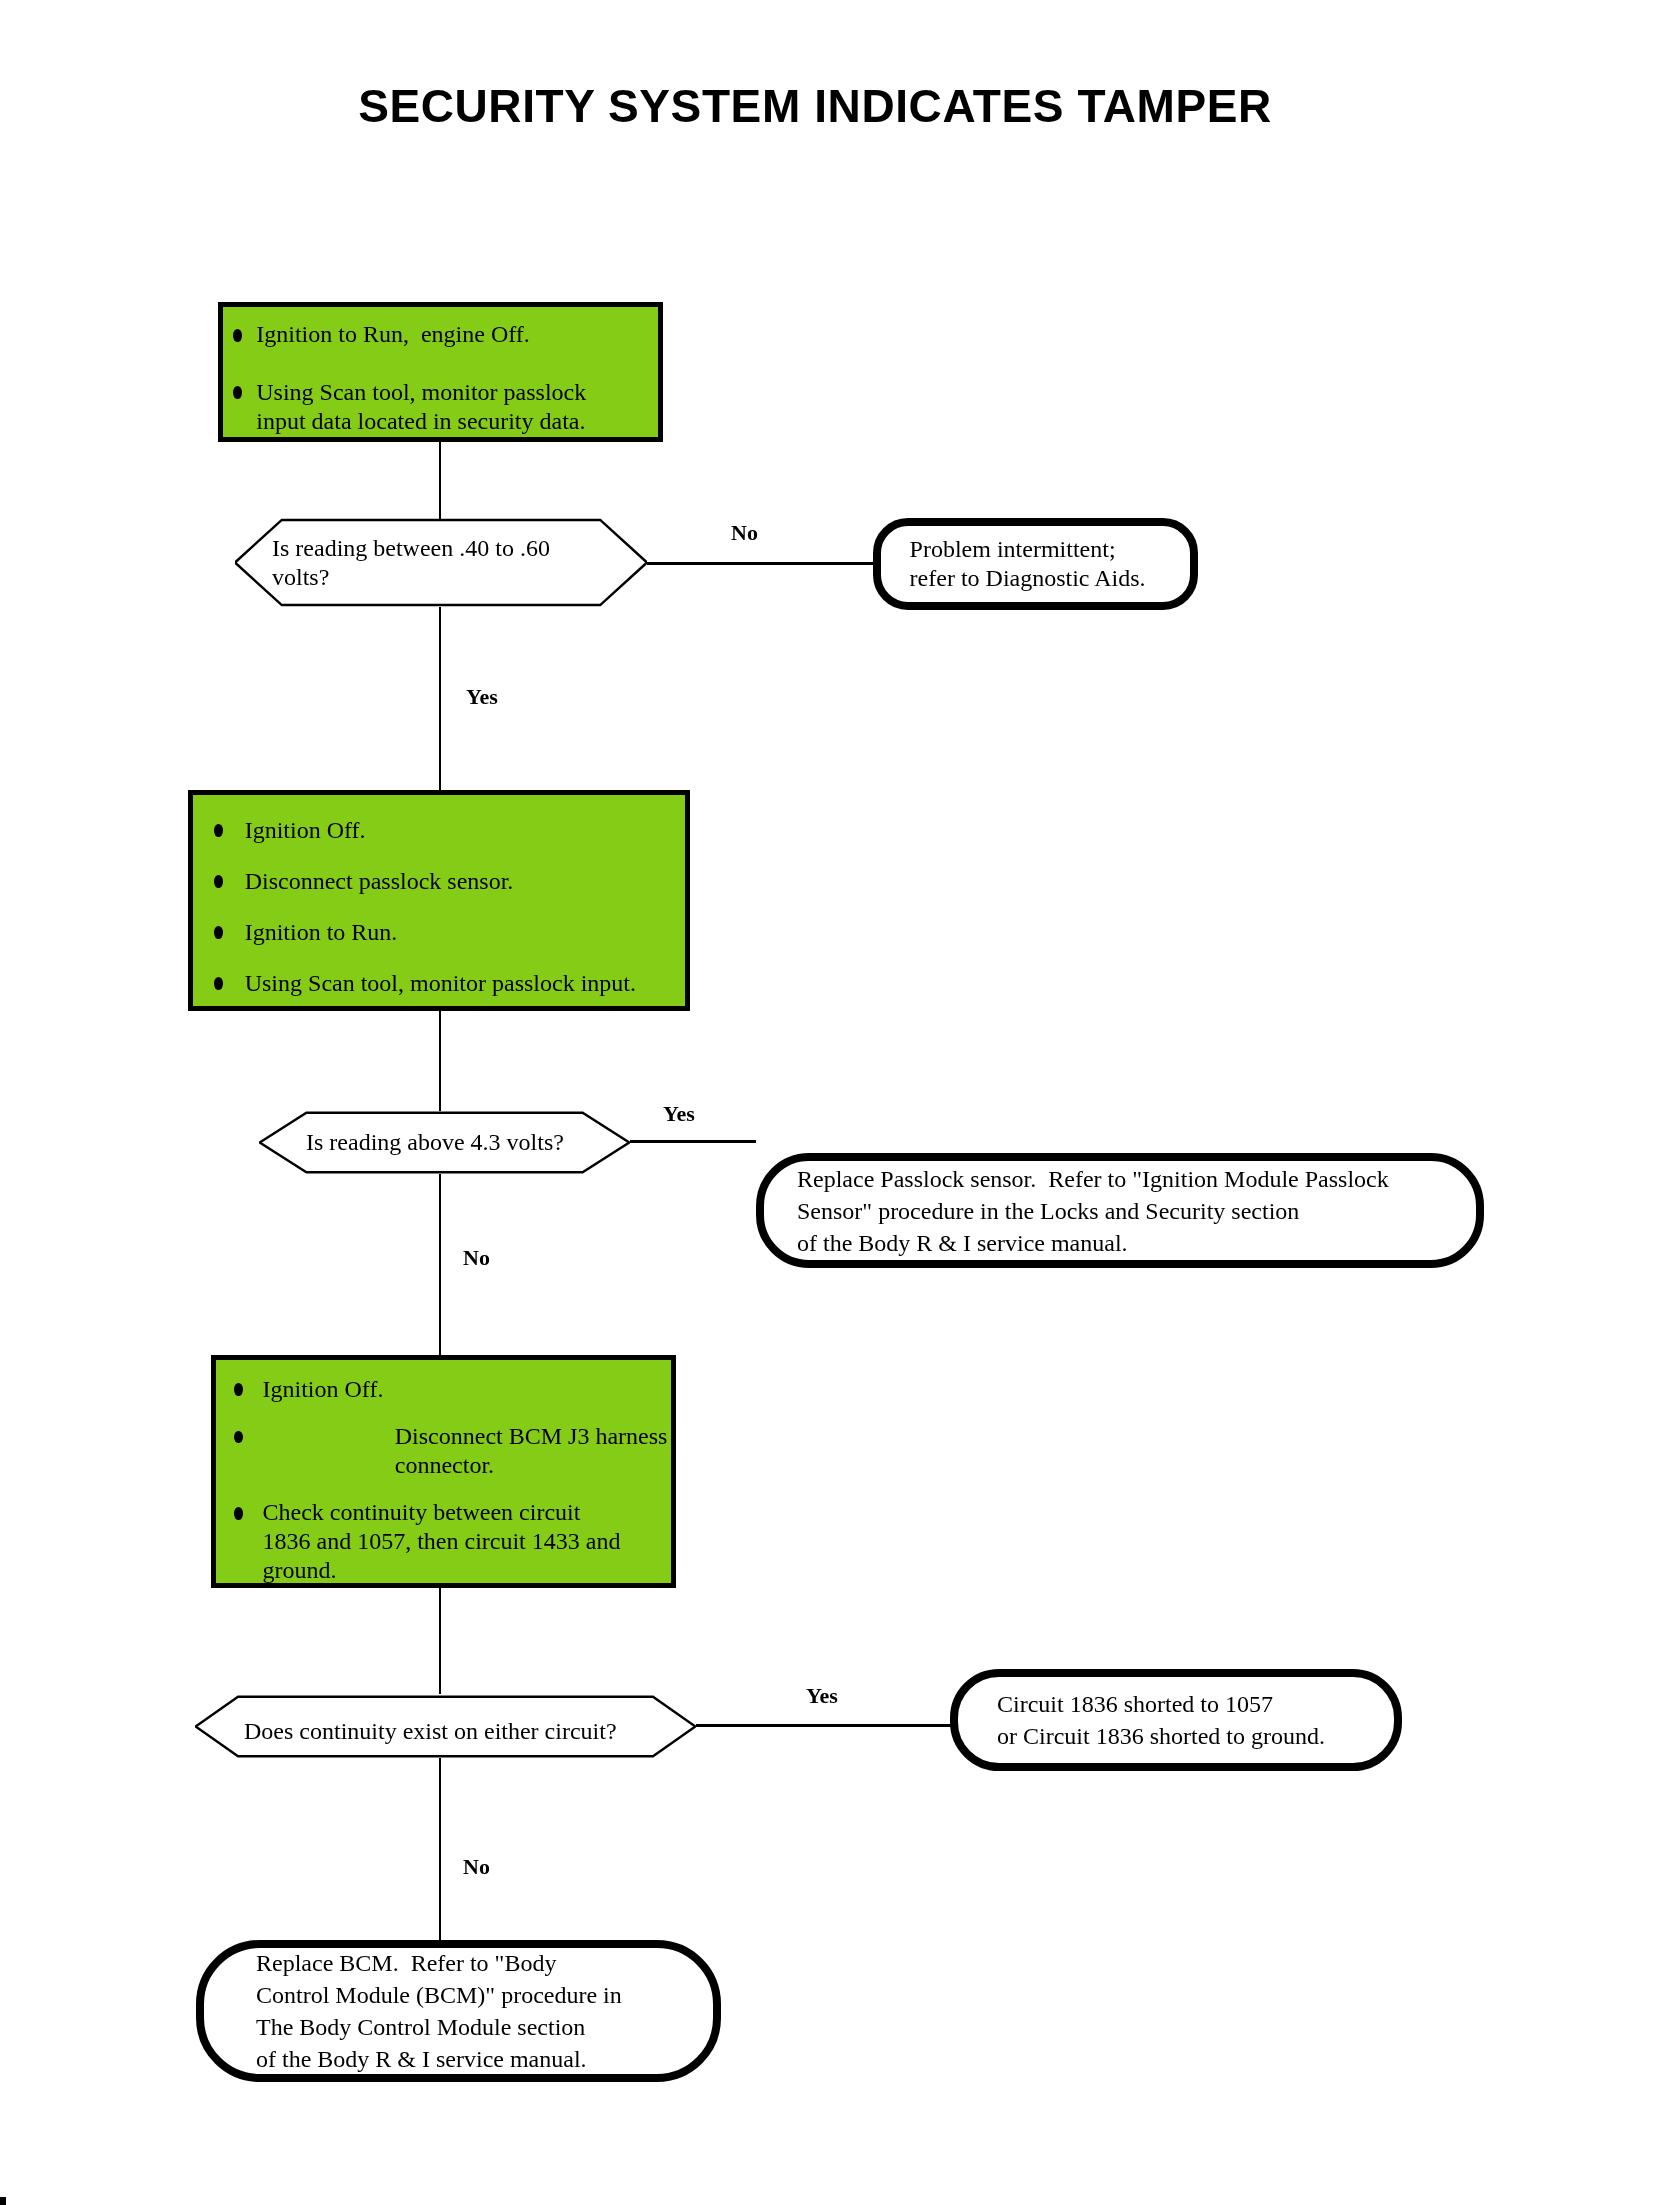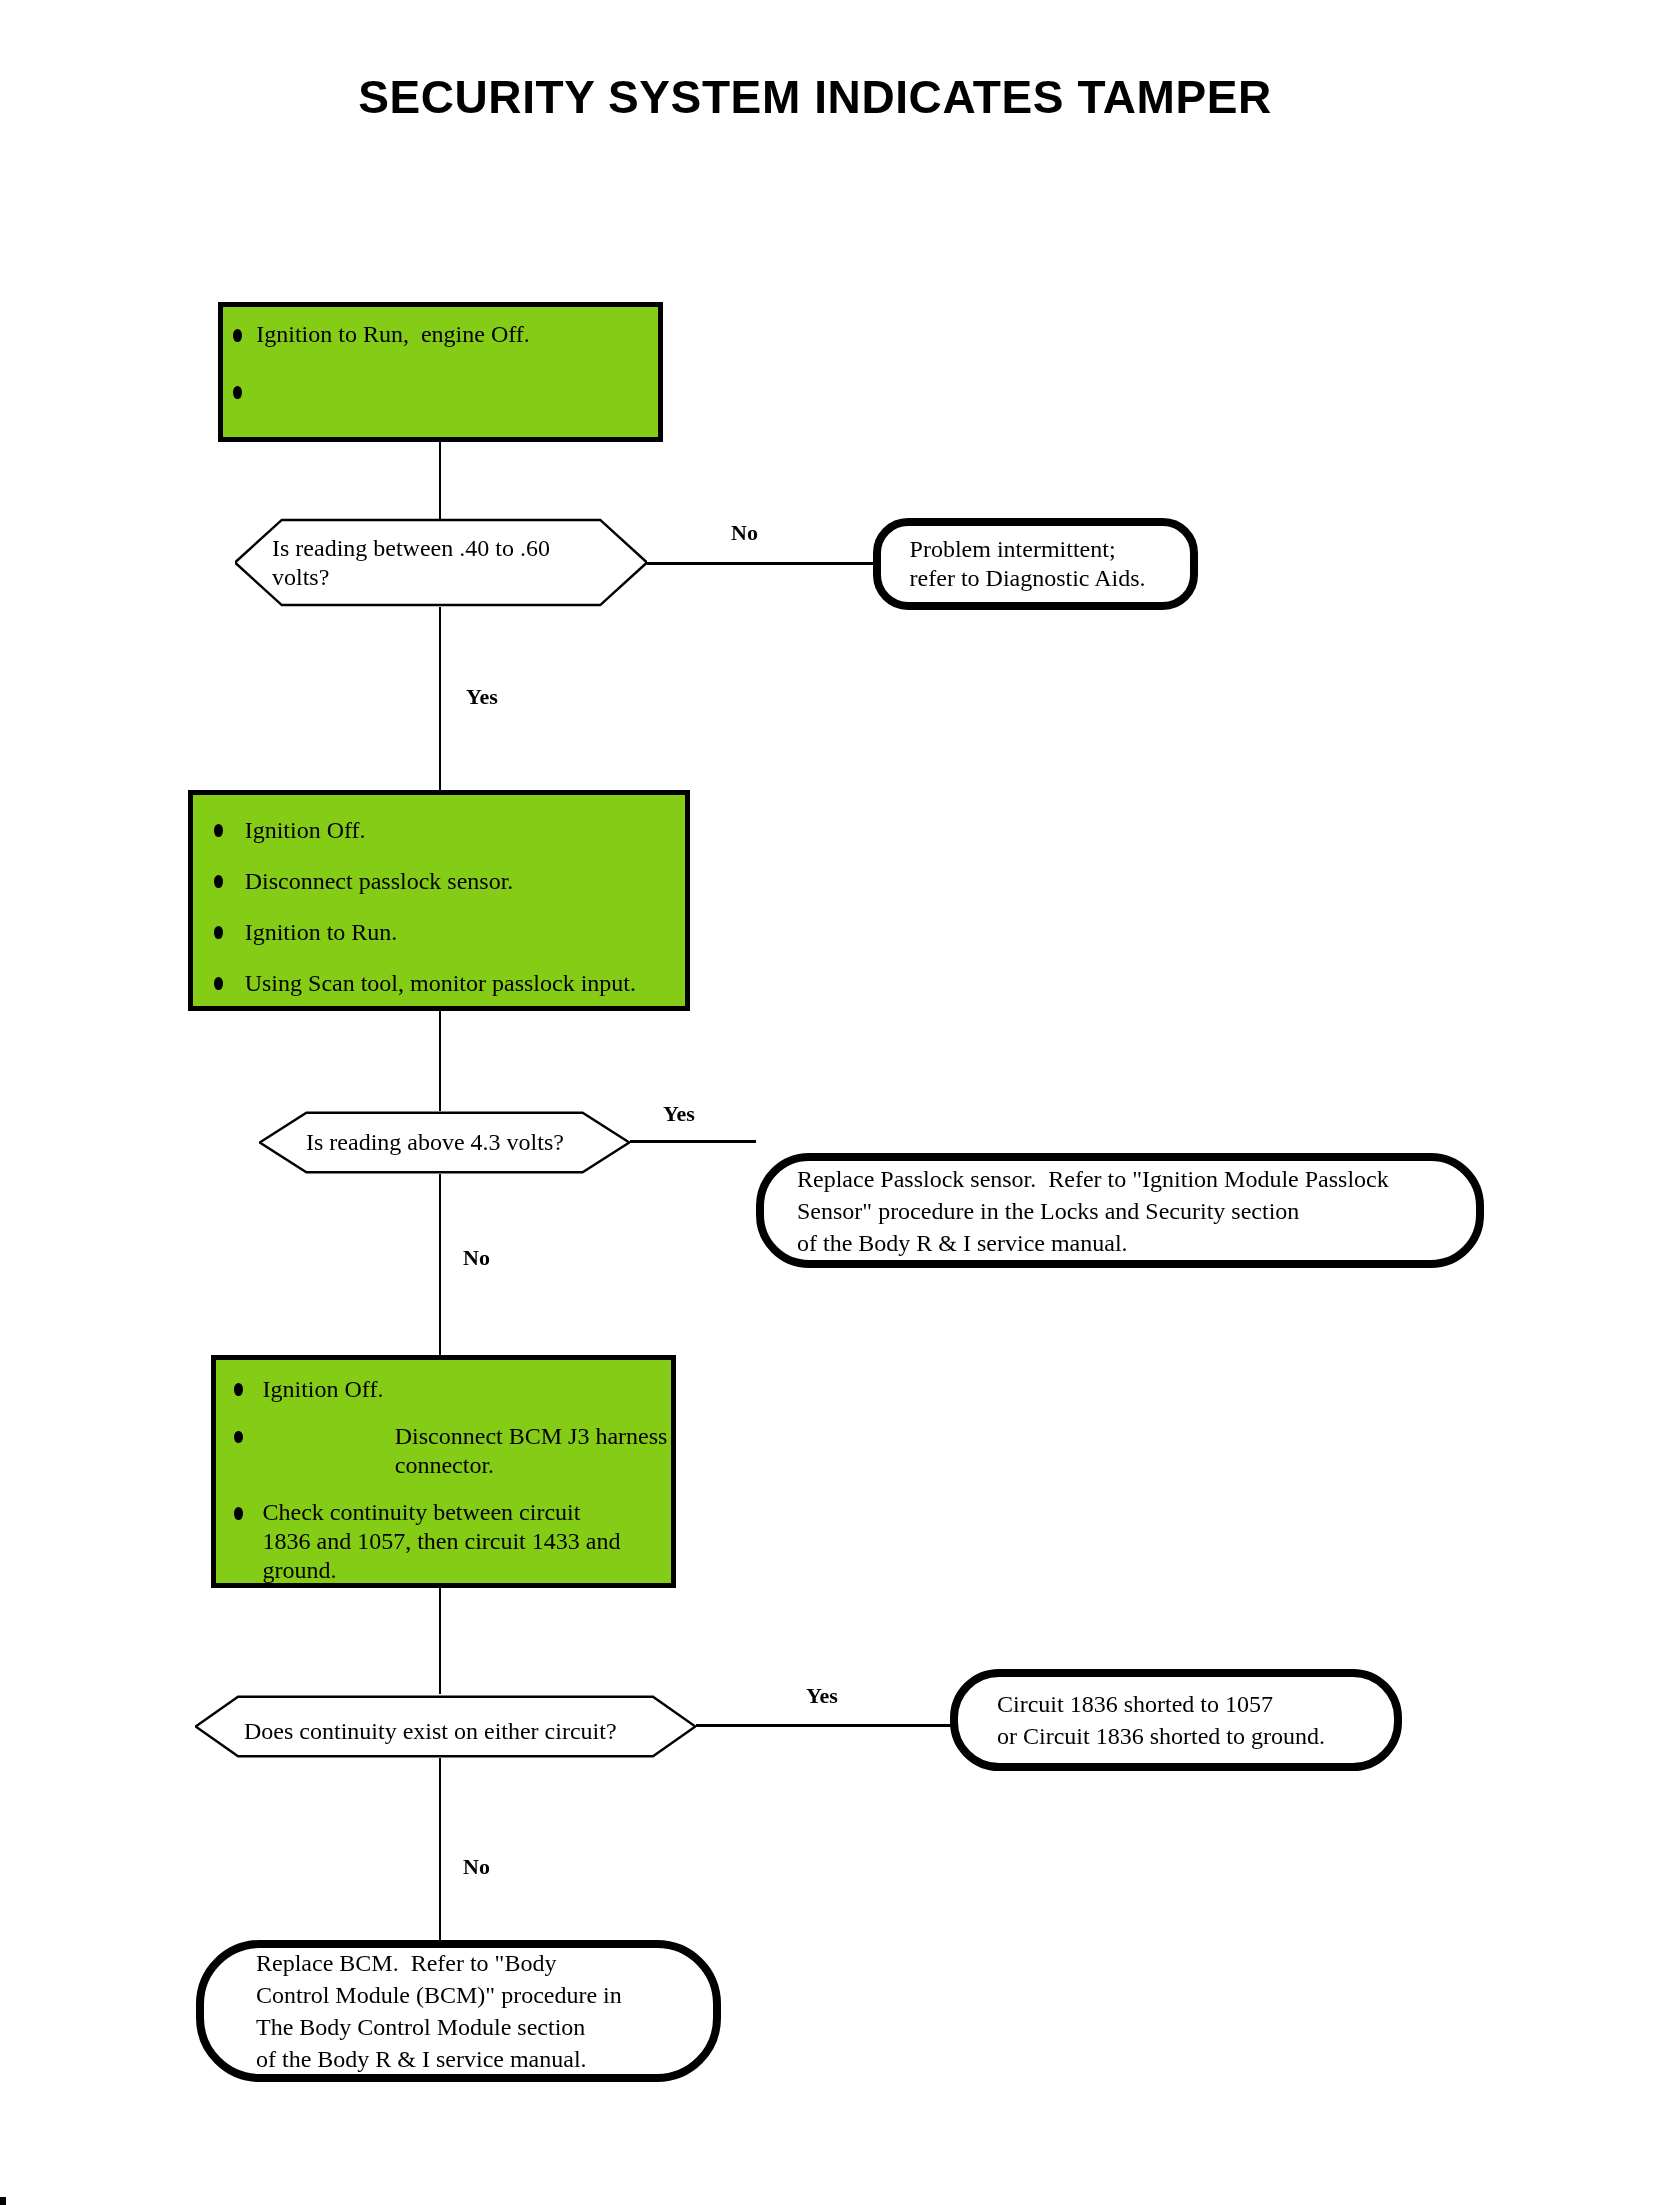--- a/index.html
+++ b/index.html
@@ -7,21 +7,21 @@
     position: relative;
     width: 1676px;
     height: 2205px;
     background: #ffffff;
     color: #000000;
     font-family: "Liberation Serif", serif;
     overflow: hidden;
   }
   .title {
     position: absolute;
-    left: 0; top: 70px; width: 1630px;
+    left: 0; top: 79px; width: 1630px;
     text-align: center;
     font-family: "Liberation Sans", sans-serif;
     font-weight: bold;
     font-size: 46px;
     letter-spacing: 0.6px;
     white-space: pre;
   }
   .process {
     position: absolute;
     box-sizing: border-box;
@@ -79,20 +79,22 @@
 
   <div class="title">SECURITY SYSTEM INDICATES TAMPER</div>
 
   <div class="process" style="left:218px; top:302px; width:445px; height:140px; padding:13.4px 4.9px 0 9.7px;">
     <div class="bullet-item" style="margin-bottom:29px;">
       <span class="dot" style="margin-right:14.6px;"></span>
       <span class="btext">Ignition to Run,  engine Off.</span>
     </div>
     <div class="bullet-item">
       <span class="dot" style="margin-right:14.6px;"></span>
+      <span class="btext">Using Scan tool, monitor passlock
+input data located in security data.</span>
     </div>
   </div>
 
   <div class="vline" style="left:439px; top:442px; width:2.4px; height:77px;"></div>
 
   <div class="hex" style="left:235px; top:518px; width:412px; height:89px;">
     <svg width="412" height="89" viewBox="0 0 678 146">
       <polygon points="0,73 77,3 601,3 678,73 601,143 77,143" fill="#ffffff" stroke="#000000" stroke-width="4"></polygon>
     </svg>
     <div class="hex-text" style="padding-left:37px;">

